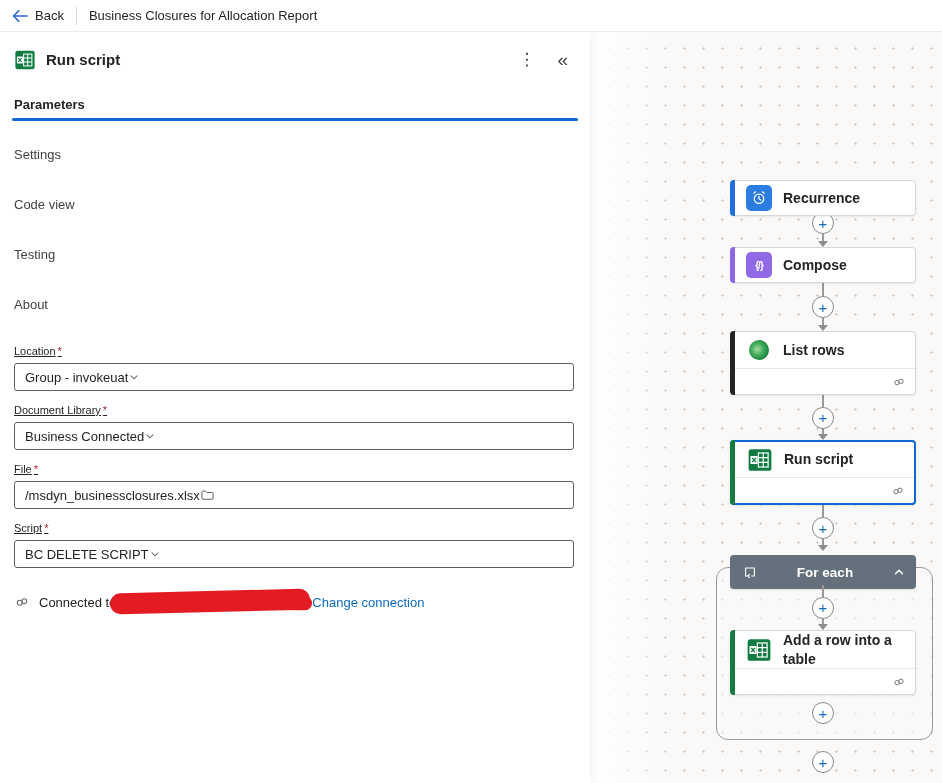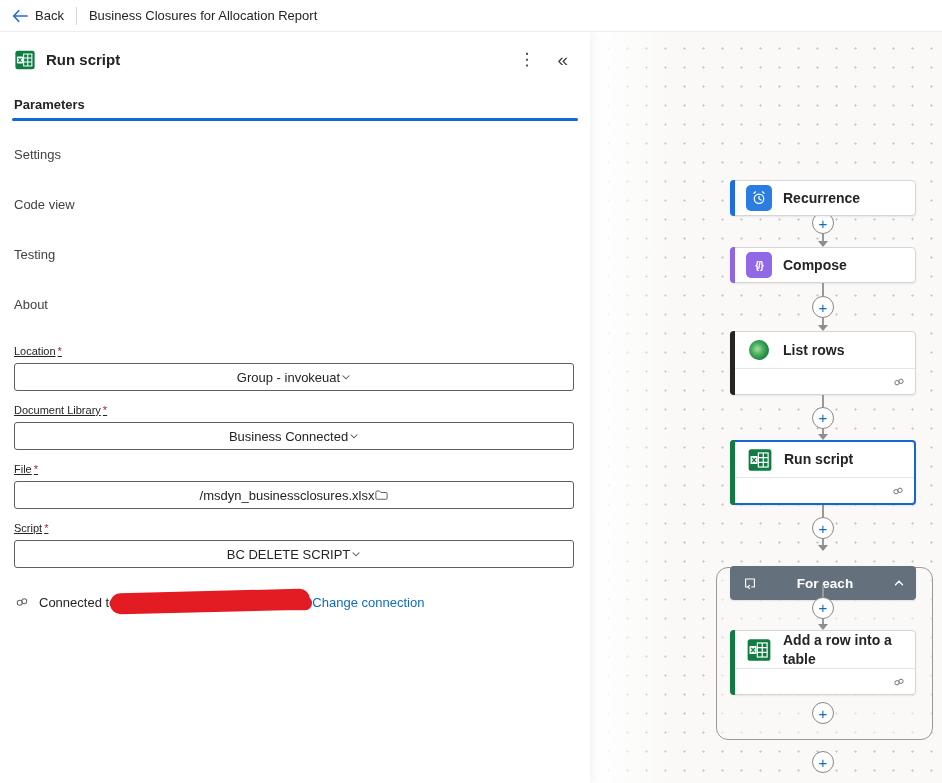--- a/index.html
+++ b/index.html
@@ -26,21 +26,21 @@
   .tabs { display:flex; gap:26px; padding:20px 14px 0 14px;flex-direction:column; }
   .tab { font-size:13px; color:#424242; padding-bottom:9px; position:relative; cursor:pointer; }
   .tab.active { font-weight:700; color:#242424; }
   .tab.active::after { content:""; position:absolute; left:-2px; right:-2px; bottom:0; height:3px;
     background:var(--selected-blue); border-radius:2px; }
   .form { padding:24px 16px 0 14px; }
   .fgroup { margin-bottom:13px; }
   .flabel { font-size:11px; color:#242424; margin-bottom:6px;text-decoration:underline; }
   .req { color:#a4262c; margin-left:2px; }
   .fbox { height:28px; border:1px solid #605e5c; border-radius:3px; display:flex; align-items:center;
-    justify-content:center; padding:0 9px 0 10px; font-size:13px; background:#fff; cursor:pointer; }
+    justify-content:flex-start; padding:0 9px 0 10px; font-size:13px; background:#fff; cursor:pointer; }
   .conn-row { position:relative; display:flex; align-items:center; gap:9px; margin:26px 0 0 0;
     font-size:13px; }
   .conn-spacer { width:178px; overflow:hidden; white-space:nowrap; color:#242424; }
   .link { color:var(--link-blue); cursor:pointer; }
   .redact { position:absolute; left:96px; top:-3px; width:200px; height:21px;
     background:var(--redaction-red); border-radius:12px; transform:rotate(-1.4deg); z-index:3; }
   .redact::before { content:""; position:absolute; left:6px; top:5px; width:196px; height:14px;
     background:var(--redaction-red); border-radius:10px; transform:rotate(1.6deg); }
 
   
@@ -58,21 +58,21 @@
   .node.selected .accent { left:-2px; top:-2px; bottom:-2px; }
   .nrow { display:flex; align-items:center; gap:11px; padding:0 8px 0 15px; flex:1; min-height:34px; }
   .nicon { width:26px; height:26px; border-radius:5px; flex:none; display:flex; align-items:center;
     justify-content:center; }
   .nlabel { font-size:14px; font-weight:600; color:#242424; line-height:1.3; }
   .nfooter { height:26px; border-top:1px solid #e8e6e4; display:flex; align-items:center;
     justify-content:flex-end; padding-right:9px; }
 
   .scope-box { position:absolute; left:126px; top:535px; width:217px; height:173px;
     border:1.5px solid #9b9997; border-radius:12px; background:rgba(250,249,248,.55); z-index:1; }
-  .scope-header { position:absolute; left:140px; top:534px; width:186px; height:34px;
+  .scope-header { position:absolute; left:140px; top:523px; width:186px; height:34px;
     background:var(--scope-header); border-radius:4px; display:flex; align-items:center;
     padding:0 10px 0 12px; z-index:3; cursor:pointer; box-shadow:0 1px 2px rgba(0,0,0,.1); }
   .scope-label { flex:1; text-align:center; font-size:13.5px; font-weight:600; color:#fff; }
 
   .connector { position:absolute; left:222px; width:22px; z-index:2; }
   .cline { position:absolute; left:10px; top:0; bottom:4px; width:1.5px; background:#9b9998; }
   .arrowhead { position:absolute; left:5.5px; bottom:0; width:0; height:0;
     border-left:5px solid transparent; border-right:5px solid transparent;
     border-top:6px solid #8f8d8b; }
   .plusbtn { position:absolute; left:0; top:calc(50% - 11px); width:22px; height:22px; border-radius:50%;

